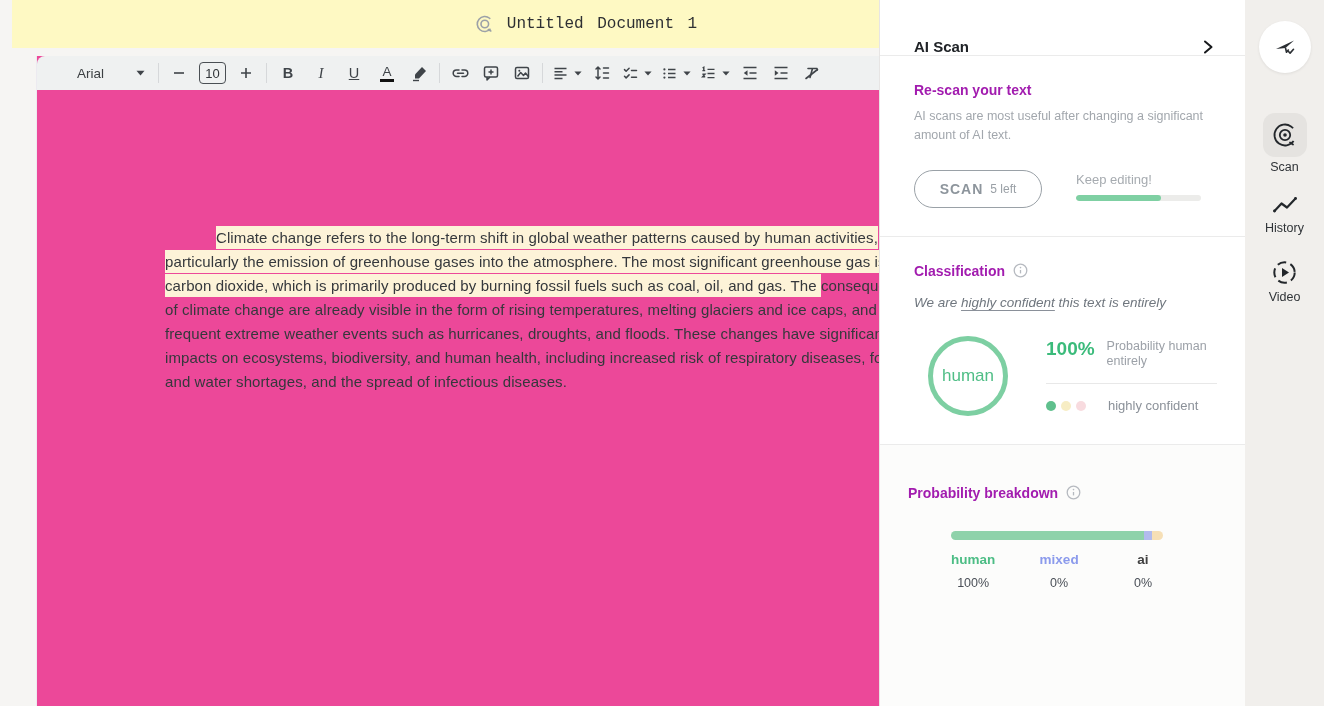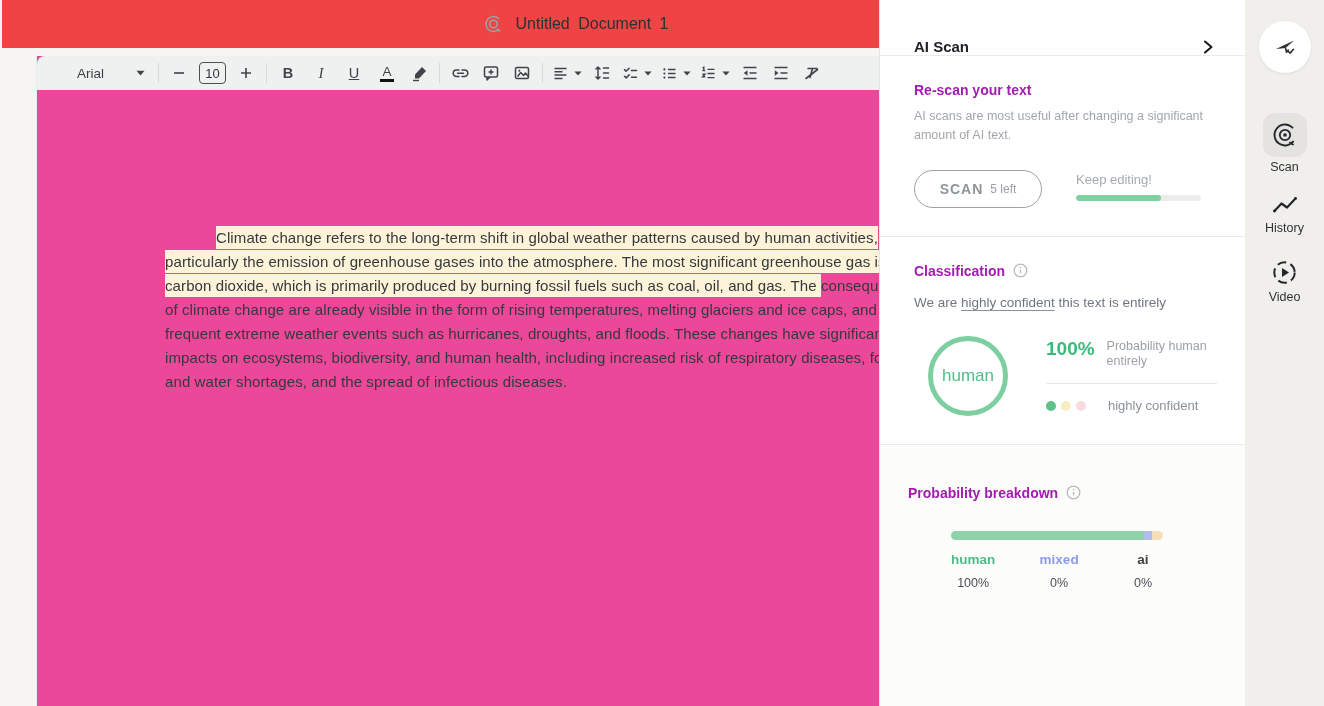--- a/index.html
+++ b/index.html
@@ -1,20 +1,20 @@
 <!DOCTYPE html>
 <html><head>
 <meta charset="utf-8">
 <style>
   * { margin:0; padding:0; box-sizing:border-box; }
   html,body { width:1324px; height:706px; overflow:hidden; }
   body { font-family:"Liberation Sans", sans-serif; background:#f6f5f3; position:relative; color:#333; }
 
   
-  .app-header { position:absolute; left:2px; top:0; width:879px; height:48px; background:#ef4444; }
+  .app-header { position:absolute; left:12px; top:0; width:879px; height:48px; background:#fef9c3;font-family:Liberation Mono, monospace; }
   .title-wrap { position:absolute; left:574px; top:0; height:48px; transform:translateX(-50%);
                 display:flex; align-items:center; gap:12px; }
   .logo-icon svg { display:block; }
   .doc-title { font-size:16px; font-weight:500; color:#2e3033; word-spacing:4px; white-space:nowrap; }
 
   
   .canvas { position:absolute; left:0; top:48px; width:879px; height:658px; background:#f6f5f3; }
   .page { position:absolute; left:36px; top:8px; width:1150px; height:650px; background:#ec4899;
           border-left:1px solid #eceaf0; }
   
@@ -53,21 +53,21 @@
   .scan-row { display:flex; align-items:flex-start; margin-top:24px; }
   .scan-btn { width:128px; height:38px; border:1.5px solid #9aa1a7; border-radius:19px; background:#fff;
               display:flex; align-items:center; justify-content:center; gap:7px; cursor:pointer; }
   .scan-btn .lbl { font-size:14px; font-weight:700; letter-spacing:1px; color:#8d959c; }
   .scan-btn .left { font-size:12px; color:#9aa0a6; }
   .keep-col { margin-left:34px; padding-top:2px; }
   .keep-lbl { font-size:13px; color:#a6abb0; }
   .pbar { width:125px; height:6px; border-radius:3px; background:#ececea; margin-top:8px; overflow:hidden; }
   .pbar-fill { height:100%; border-radius:3px; }
 
-  .cls-sentence { font-size:13.5px; color:#6f767e; margin-top:16px; }
+  .cls-sentence { font-size:13.5px; color:#6f767e; margin-top:16px;font-style:italic; }
   .cls-sentence u { text-decoration:underline; text-underline-offset:3px; text-decoration-color:#8a9099; }
   .result-row { display:flex; align-items:flex-start; margin-top:26px; }
   .human-badge { width:80px; height:80px; border-radius:50%; border:5px solid #7dcfa2; display:flex;
                  align-items:center; justify-content:center; margin-left:14px; flex:none; }
   .human-badge span { font-size:17px; font-weight:500; color:#4fbe86; }
   .result-col { margin-left:38px; width:172px; padding-top:3px; }
   .prob-row { display:flex; align-items:flex-start; }
   .prob-val { font-size:19px; font-weight:800; color:#3bbb7b; line-height:1.1; }
   .prob-lbl { font-size:12.5px; color:#9ca1a8; line-height:1.25; margin-left:12px; width:110px; }
   .result-div { height:1px; background:#e8e8e8; margin:13px 0 14px; }

